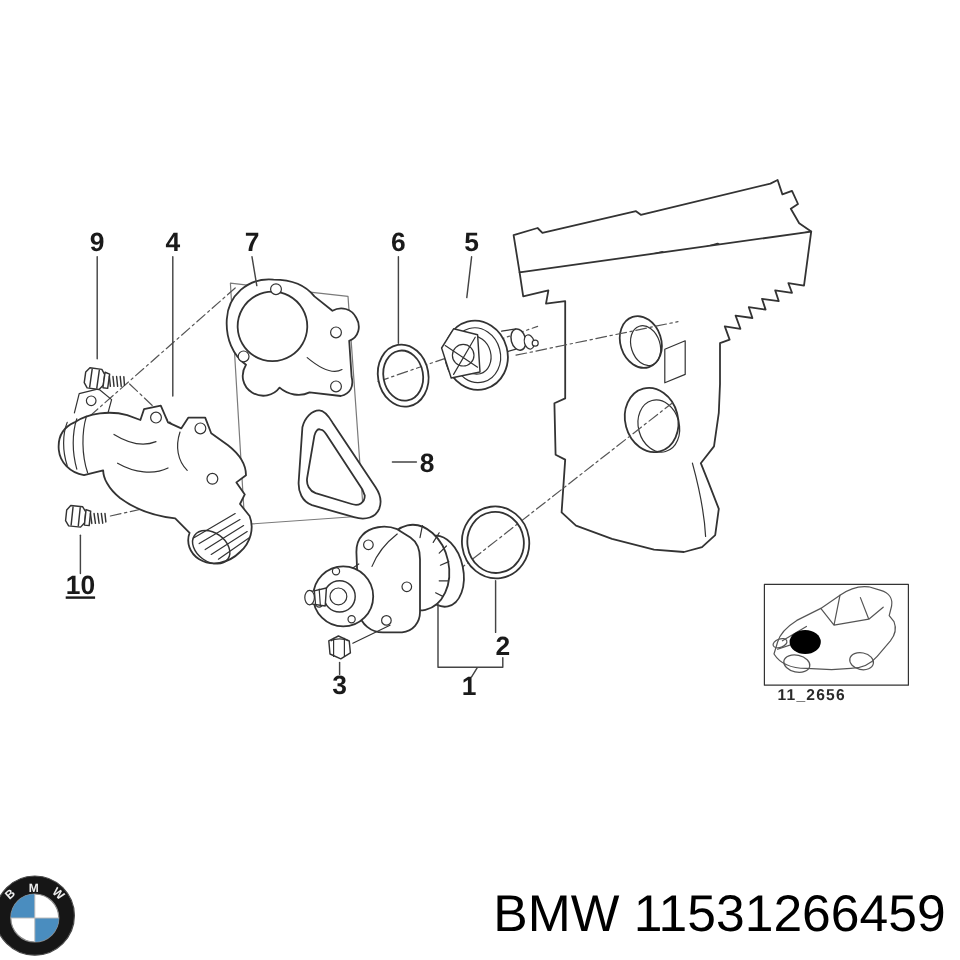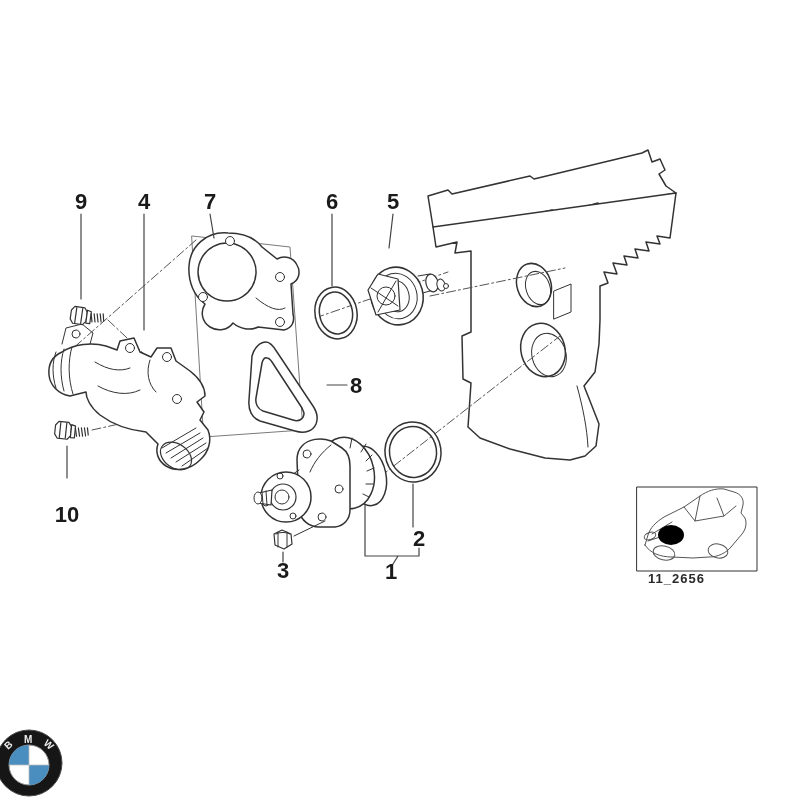--- a/index.html
+++ b/index.html
@@ -164,33 +164,38 @@
     </g>
   </svg>
 
   <div>
       <div class="callout" style="left: 81px; top: 202px;">9</div>
       <div class="callout" style="left: 144px; top: 202px;">4</div>
       <div class="callout" style="left: 210px; top: 202px;">7</div>
       <div class="callout" style="left: 332px; top: 202px;">6</div>
       <div class="callout" style="left: 393px; top: 202px;">5</div>
       <div class="callout" style="left: 356px; top: 386px;">8</div>
-      <div class="callout" style="left: 67px; top: 515px;">10</div>
+      <div class="callout" style="left: 67px; top: 488px; text-decoration: underline;">10</div>
       <div class="callout" style="left: 283px; top: 571px;">3</div>
       <div class="callout" style="left: 419px; top: 539px;">2</div>
       <div class="callout" style="left: 391px; top: 572px;">1</div>
     </div>
 
   <div id="thumb-caption">11_2656</div>
 
   <svg id="bmw-logo" width="68" height="68" viewBox="0 0 68 68">
     <circle cx="34" cy="34" r="33" fill="#161616" stroke="#4a4a4a" stroke-width="1"></circle>
     <text x="13" y="21" transform="rotate(-42 13 21)" font-size="10" font-weight="bold" fill="#eee" font-family="Liberation Sans, sans-serif">B</text>
     <text x="29" y="14" font-size="10" font-weight="bold" fill="#eee" font-family="Liberation Sans, sans-serif">M</text>
     <text x="48" y="15" transform="rotate(42 48 15)" font-size="10" font-weight="bold" fill="#eee" font-family="Liberation Sans, sans-serif">W</text>
     <circle cx="34" cy="36" r="20" fill="#fff" stroke="#8a8a8a" stroke-width="1"></circle>
     <path d="M34,36 L34,16 A20,20 0 0 0 14,36 Z" fill="#4a8dbf"></path>
     <path d="M34,36 L54,36 A20,20 0 0 1 34,56 Z" fill="#4a8dbf"></path>
     <path d="M34,16 L34,56 M14,36 L54,36" stroke="#bbb" stroke-width="0.8" fill="none"></path>
   </svg>
 
+  <div id="footer-text">
+    <span>BMW</span>
+    <span> </span>
+    <span>11531266459</span>
+  </div>
 
 </div>
 
 </body></html>

